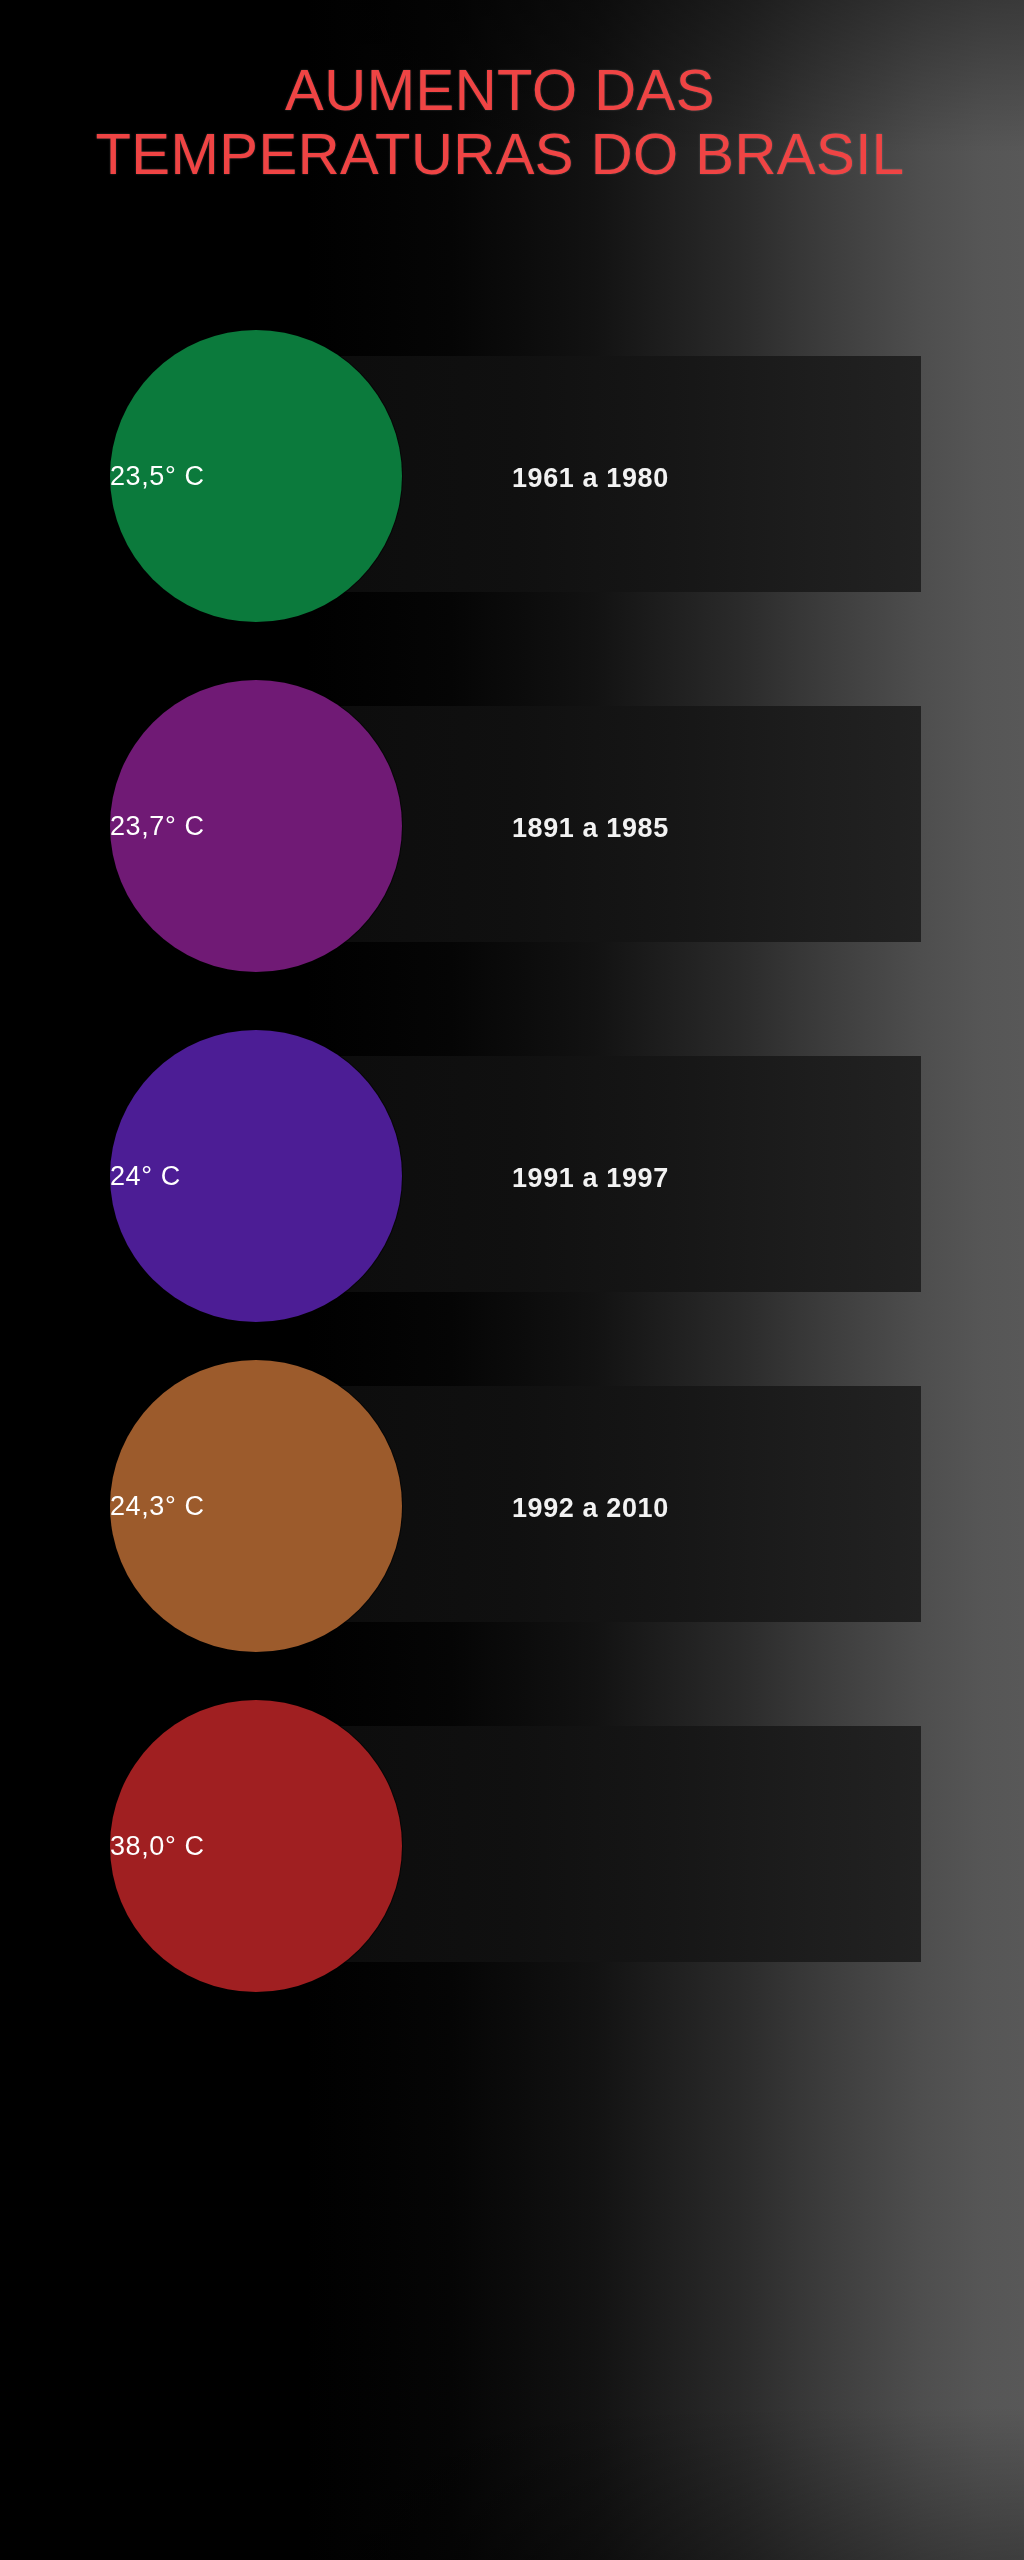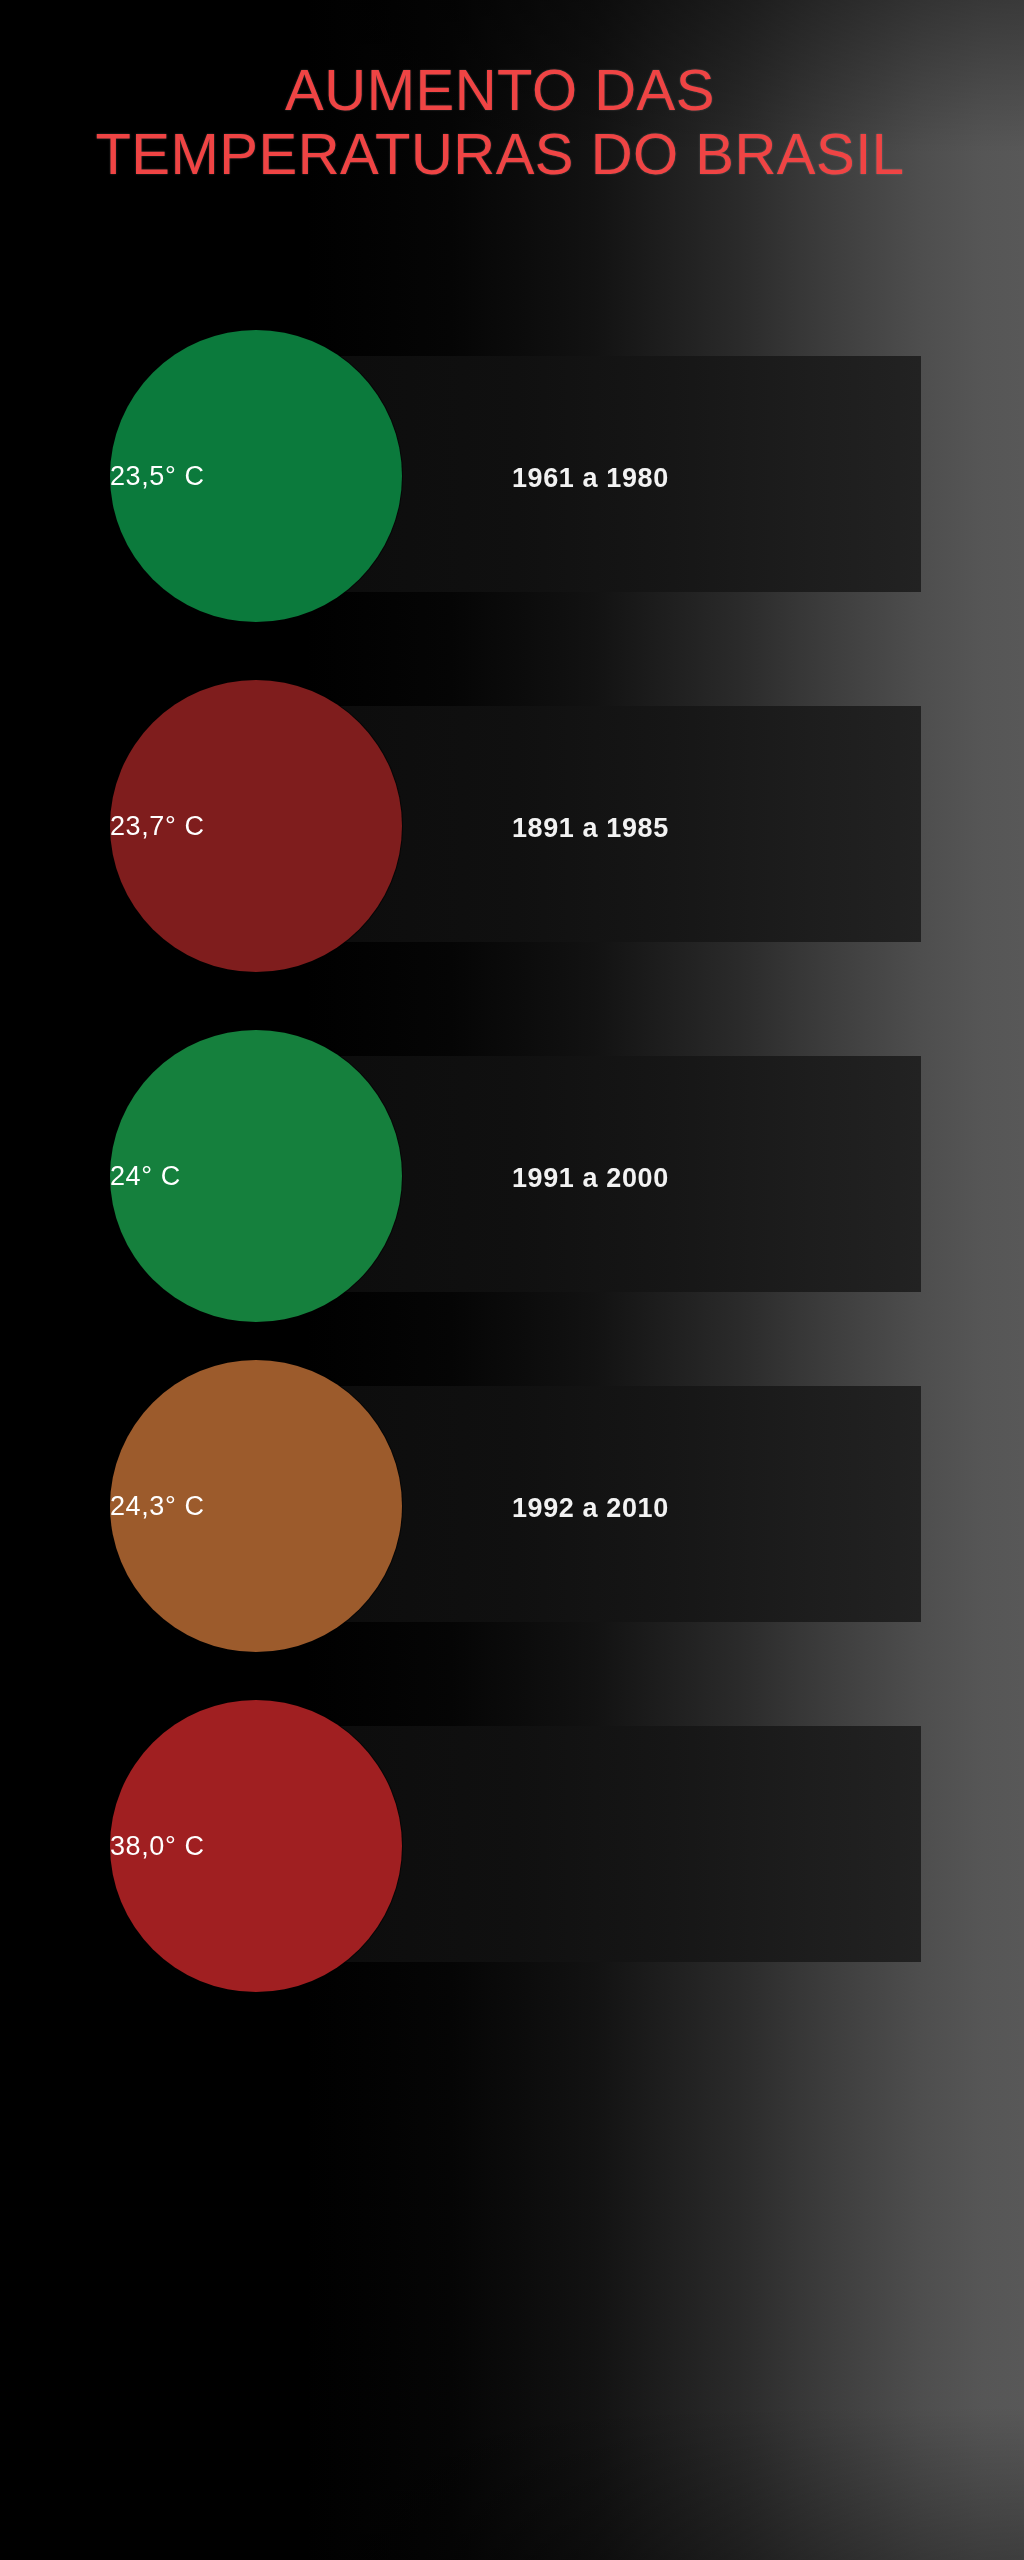--- a/index.html
+++ b/index.html
@@ -151,29 +151,29 @@
       <div class="row-bar"></div>
       <div class="row-label">1961 a 1980</div>
       <div class="row-circle" id="circle-0" style="background-color: rgb(11, 122, 60);">
         <span class="row-temp">23,5° C</span>
       </div>
     </div>
 
     <div class="row" style="top:680px;">
       <div class="row-bar"></div>
       <div class="row-label">1891 a 1985</div>
-      <div class="row-circle" id="circle-1" style="background-color: #7f1d1d;">
+      <div class="row-circle" id="circle-1" style="background-color: #701a75;">
         <span class="row-temp">23,7° C</span>
       </div>
     </div>
 
     <div class="row" style="top:1030px;">
       <div class="row-bar"></div>
-      <div class="row-label">1991 a 2000</div>
-      <div class="row-circle" id="circle-2" style="background-color: #15803d;">
+      <div class="row-label">1991 a 1997</div>
+      <div class="row-circle" id="circle-2" style="background-color: #4c1d95;">
         <span class="row-temp">24° C</span>
       </div>
     </div>
 
     <div class="row" style="top:1360px;">
       <div class="row-bar"></div>
       <div class="row-label">1992 a 2010</div>
       <div class="row-circle" id="circle-3" style="background-color: rgb(156, 91, 44);">
         <span class="row-temp">24,3° C</span>
       </div>

